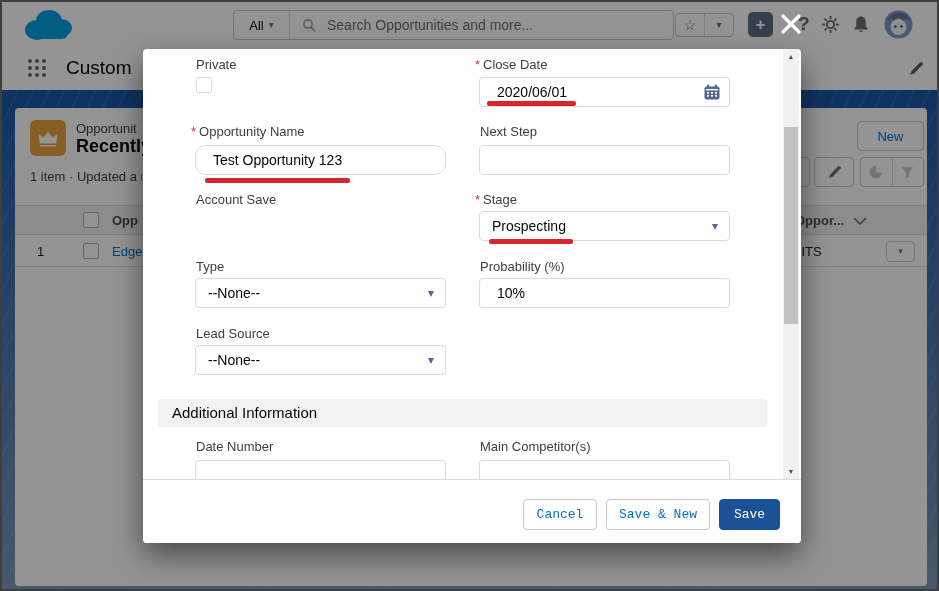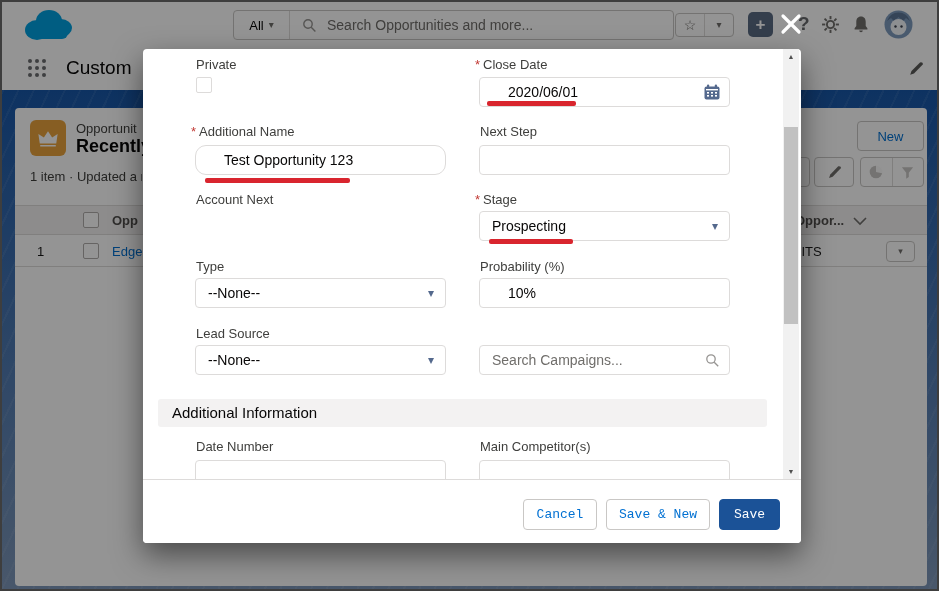--- a/index.html
+++ b/index.html
@@ -69,21 +69,21 @@
   .backdrop{ left:0; top:0; width:939px; height:591px; background:rgba(0,0,0,.42); z-index:5; }
 
   
   .modal-close{ left:778px; top:11px; width:22px; height:22px; z-index:20; cursor:pointer; }
   .modal{ left:141px; top:47px; width:658px; height:494px; background:#fff; border-radius:4px;
     z-index:10; box-shadow:0 12px 30px rgba(0,0,0,.5); }
   .modal-body{ left:0; top:0; width:658px; height:430px; overflow:hidden; border-radius:4px 4px 0 0; }
   .fld-label{ position:absolute; font-size:13px; color:#3e3e3c; }
   .req{ color:var(--required); margin-right:3px; font-size:13px; }
   .tb{ position:absolute; width:251px; height:30px; border:1px solid #dddbda; border-radius:4px;
-    font-size:14px; color:#080707; padding:0 28px; font-family:"Liberation Sans",sans-serif;
+    font-size:14px; color:#080707; padding:0 17px; font-family:"Liberation Sans",sans-serif;
     background:#fff; outline:none; }
   .tb::placeholder{ color:#706e6b; opacity:1; }
   .box{ position:absolute; width:251px; height:30px; border:1px solid #dddbda; border-radius:4px;
     background:#fff; display:flex; align-items:center; padding:0 12px; font-size:14px;
     color:#16325c; cursor:pointer; }
   .box .val{ color:#080707; }
   .box .sel-caret{ position:absolute; right:11px; color:var(--steel-icon); font-size:12px; }
   .box .end-icon{ position:absolute; right:9px; }
   .underline{ position:absolute; height:5px; border-radius:2px; background:var(--annotation); z-index:2;}
   .section{ left:15px; top:350px; width:609px; height:28px; background:#f3f2f2; border-radius:3px;
@@ -256,29 +256,29 @@
             <rect x="7" y="8" width="2" height="1.6"></rect>
             <rect x="11" y="8" width="2" height="1.6"></rect>
           <rect x="3" y="11" width="2" height="1.6"></rect>
             <rect x="7" y="11" width="2" height="1.6"></rect>
             <rect x="11" y="11" width="2" height="1.6"></rect>
         </g>
       </svg>
       <div class="underline" style="left:344px;top:52px;width:89px"></div>
 
       <div class="fld-label" style="left:48px;top:75px">
-        <span class="req">*</span><span>Additional Name</span>
+        <span class="req">*</span><span>Opportunity Name</span>
       </div>
       <input class="tb" style="left: 52px; top: 96px; border-radius: 11px;" value="Test Opportunity 123">
       <div class="underline" style="left:62px;top:129px;width:145px"></div>
 
       <label class="fld-label" style="left:337px;top:75px">Next Step</label>
       <input class="tb" style="left: 336px; top: 96px;" value="">
 
-      <label class="fld-label" style="left:53px;top:143px">Account Next</label>
+      <label class="fld-label" style="left:53px;top:143px">Account Save</label>
 
       <div class="fld-label" style="left:332px;top:143px">
         <span class="req">*</span><span>Stage</span>
       </div>
       <div class="box" style="left:336px;top:162px">
         <span class="val">Prospecting</span>
         <span class="sel-caret">▾</span>
       </div>
       <div class="underline" style="left:346px;top:190px;width:84px"></div>
 
@@ -290,27 +290,20 @@
 
       <label class="fld-label" style="left:337px;top:210px">Probability (%)</label>
       <input class="tb" style="left: 336px; top: 229px;" value="10%">
 
       <label class="fld-label" style="left:53px;top:277px">Lead Source</label>
       <div class="box" style="left:52px;top:296px">
         <span class="val">--None--</span>
         <span class="sel-caret">▾</span>
       </div>
 
-      <div class="box" style="left:336px;top:296px">
-        <span style="color:#706e6b">Search Campaigns...</span>
-        <svg class="end-icon" width="15" height="15" viewBox="0 0 15 15">
-          <circle cx="6" cy="6" r="4.2" fill="none" stroke="#969492" stroke-width="1.3"></circle>
-          <line x1="9.2" y1="9.2" x2="13.2" y2="13.2" stroke="#969492" stroke-width="1.3"></line>
-        </svg>
-      </div>
 
       <div class="abs section">Additional Information</div>
 
       <label class="fld-label" style="left:53px;top:390px">Date Number</label>
       <input class="tb" style="left: 52px; top: 411px;" value="">
 
       <label class="fld-label" style="left:337px;top:390px">Main Competitor(s)</label>
       <input class="tb" style="left: 336px; top: 411px;" value="">
 
       <div class="abs scrollbar">

